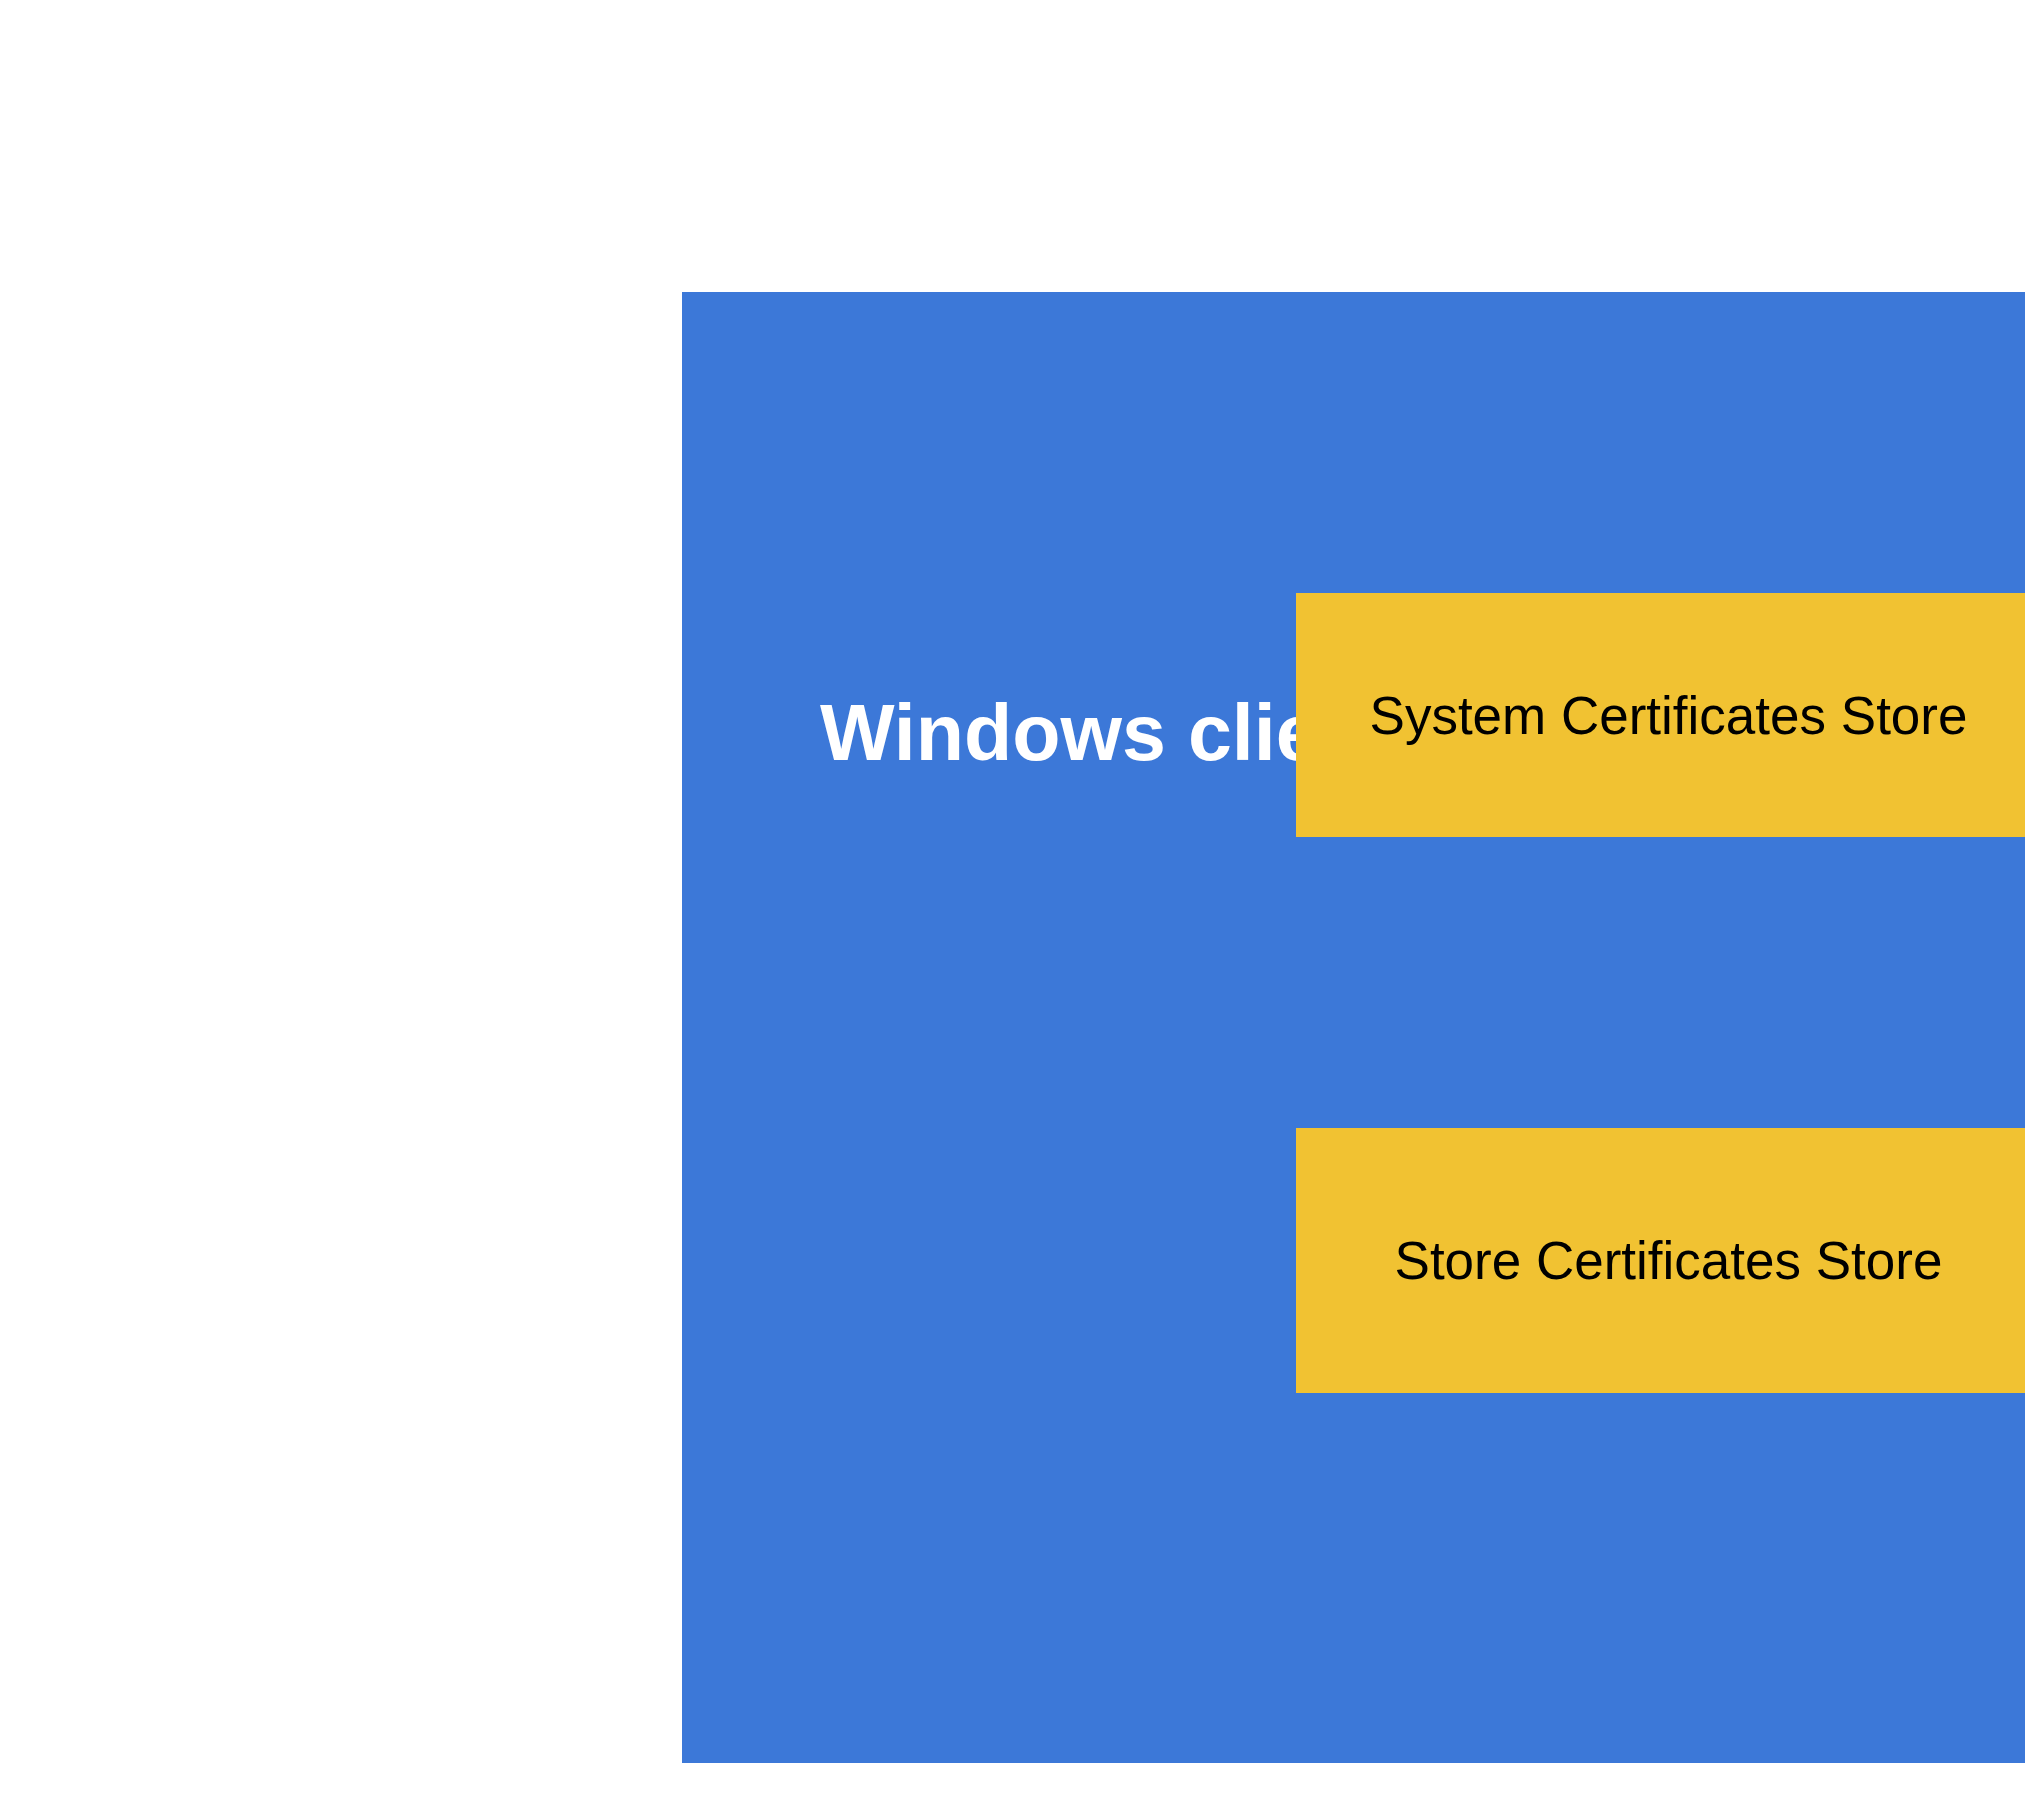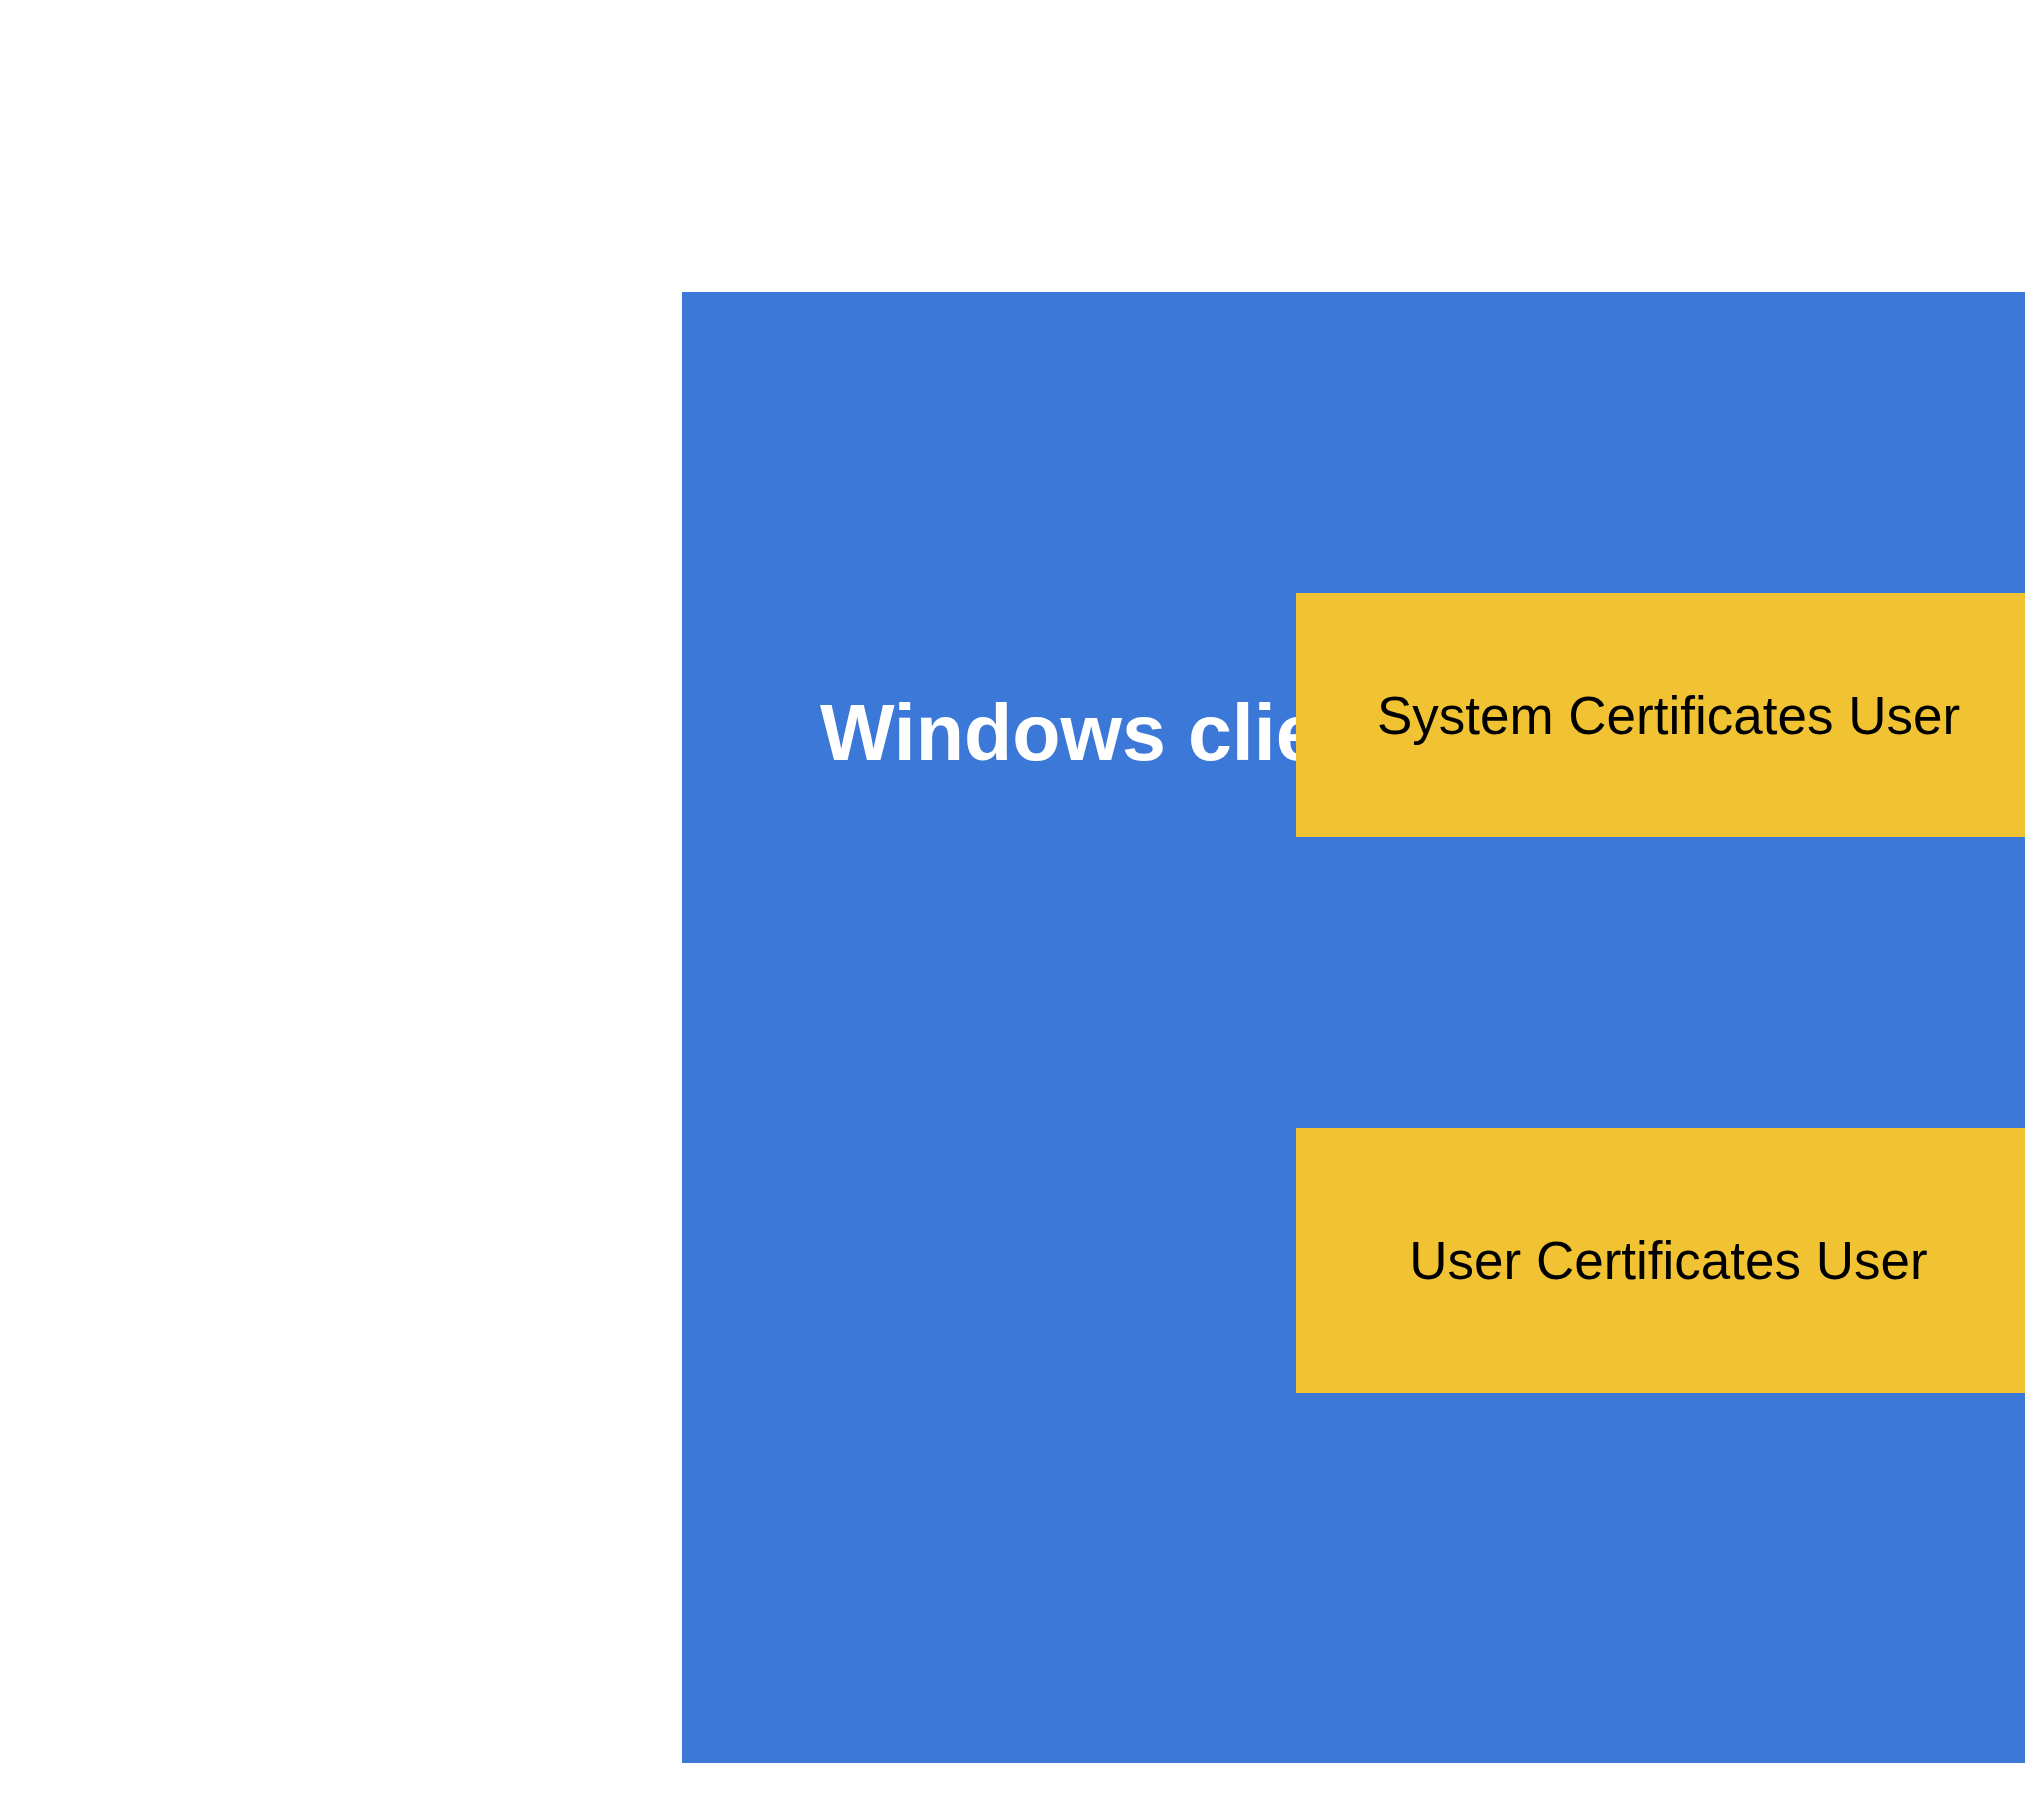--- a/index.html
+++ b/index.html
@@ -62,21 +62,21 @@
 </head>
 <body>
 
 <div class="canvas">
 
   <div class="client-container">
     <div class="client-title">Windows client</div>
   </div>
 
   <div class="box store-box" id="store-system">
-    <span>System Certificates User</span>
+    <span>System Certificates Store</span>
   </div>
 
   <div class="box store-box" id="store-user">
-    <span>User Certificates User</span>
+    <span>Store Certificates Store</span>
   </div>
 
 </div>
 
 
 </body></html>

